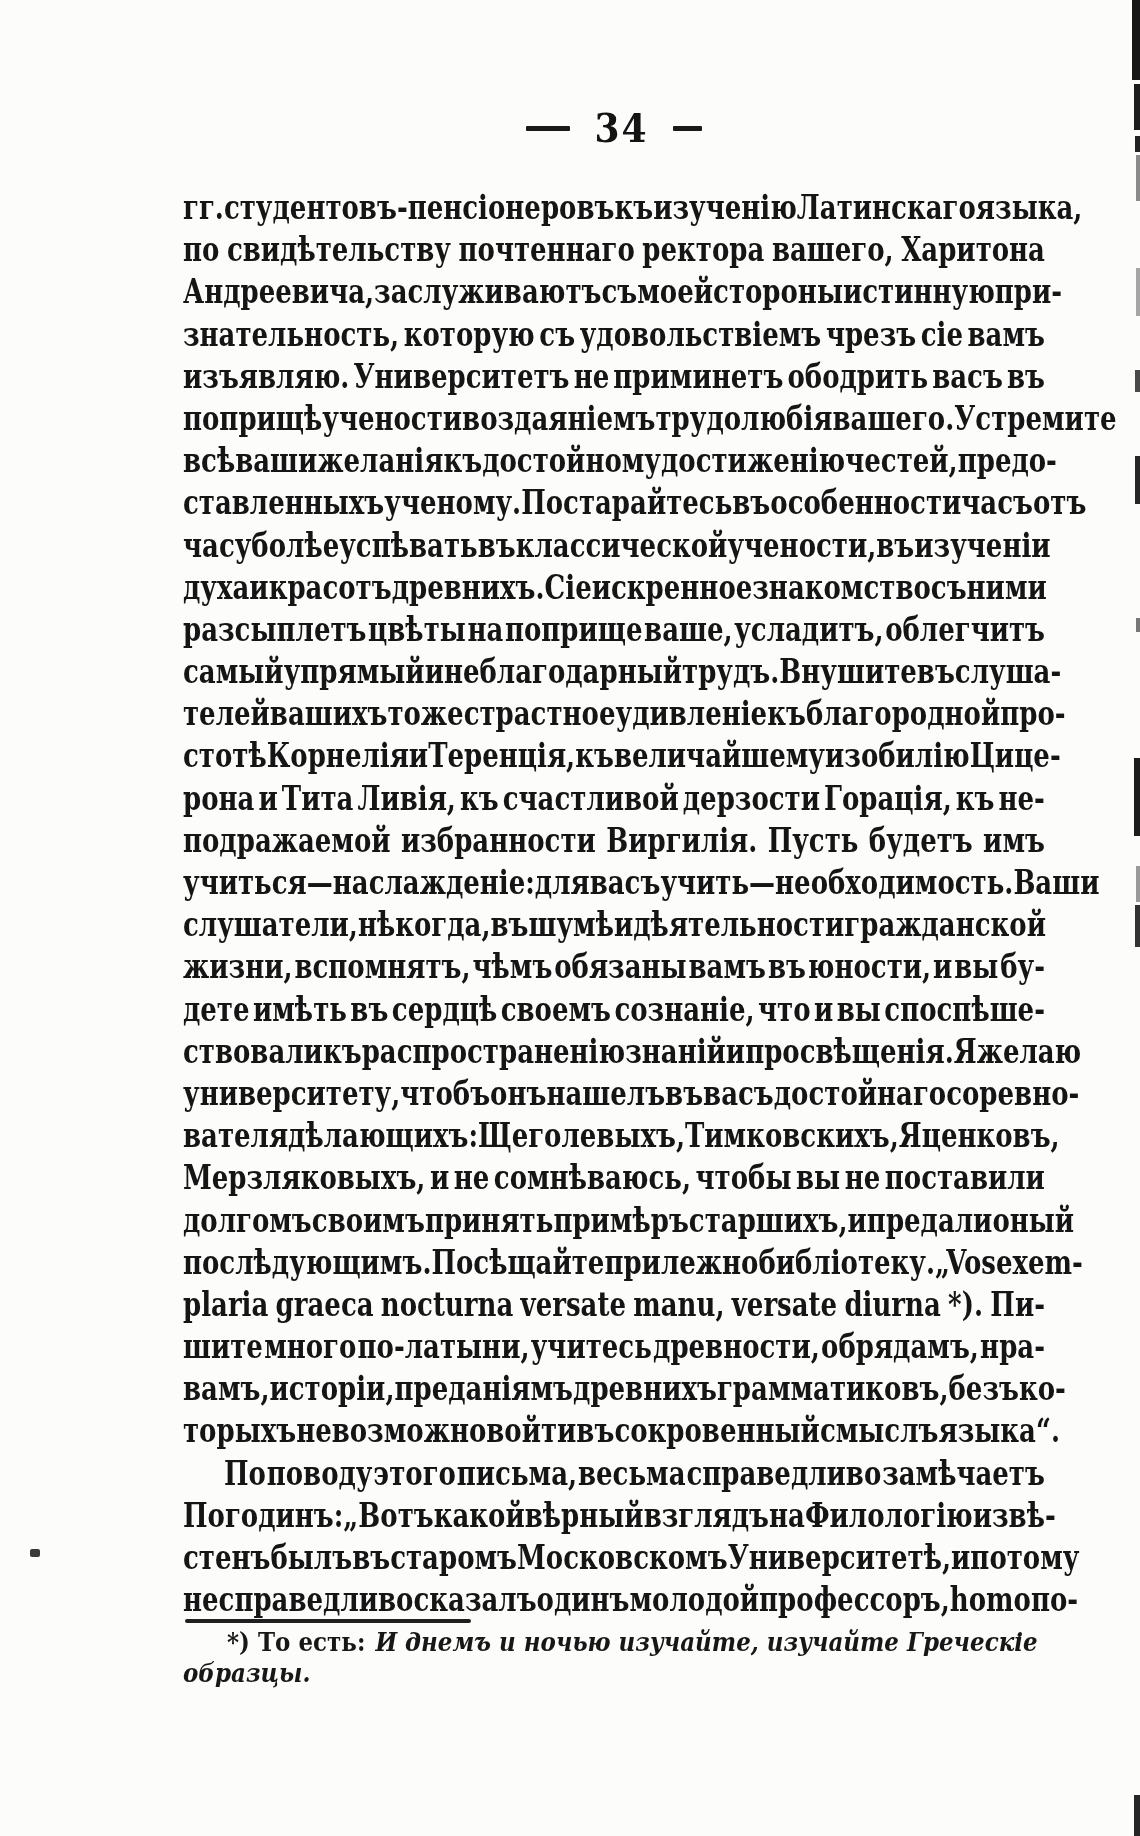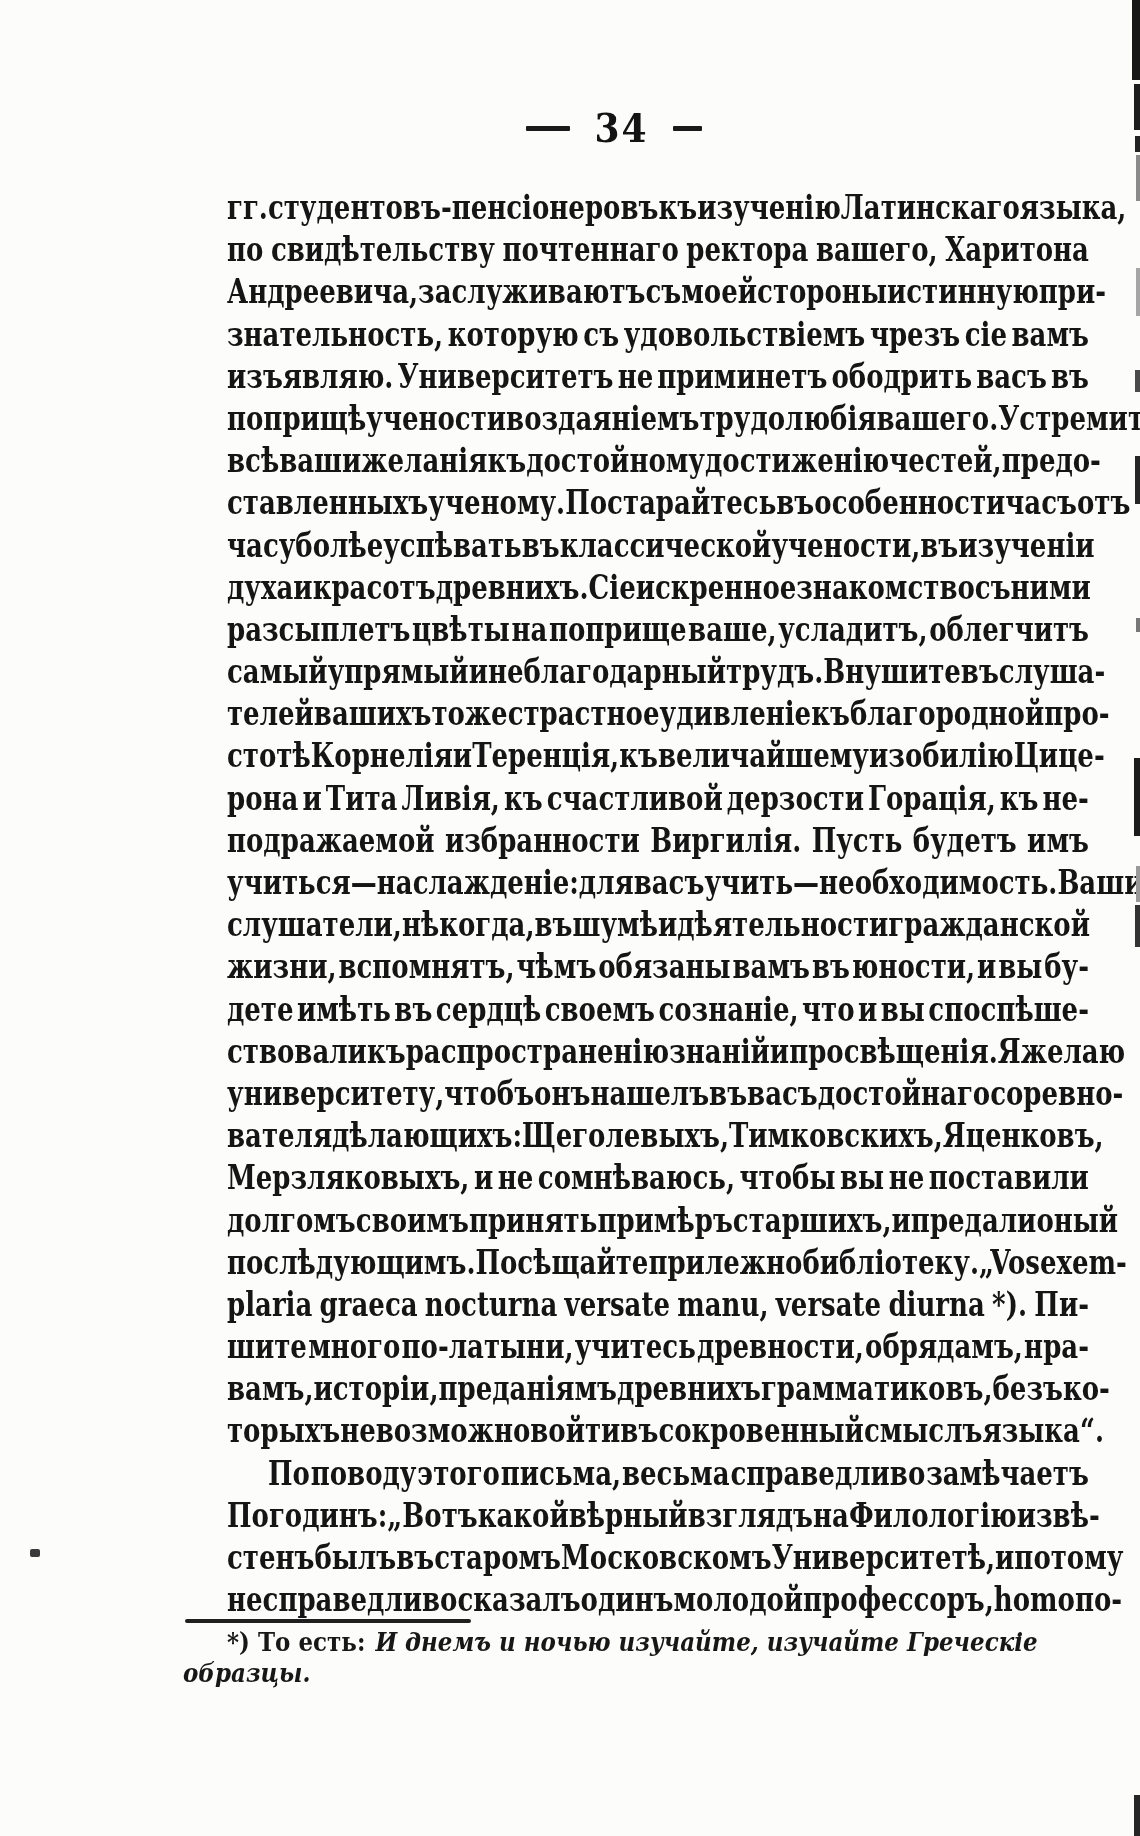--- a/index.html
+++ b/index.html
@@ -18,21 +18,21 @@
   .pn-dash{background:#1a1a1a;height:5px;border-radius:1px;}
   .pn-dash.left{width:44px;}
   .pn-dash.right{width:29px;}
   .pn-num{
     font-size:36px;font-weight:700;letter-spacing:2px;color:#131313;
     transform:scaleY(1.1);
   }
 
   
   .text-block{
-    position:absolute;left:183px;top:187px;width:862px;margin-left:44px;
+    position:absolute;left:183px;top:187px;width:862px;
   }
   .tline{
     display:flex;justify-content:space-between;
     height:42.2px;align-items:center;
     font-size:26px;font-weight:700;color:#151515;
     transform:scaleY(1.26);transform-origin:center;
     white-space:nowrap;
   }
   .tline span{flex:0 0 auto;}
   .tline span.ind{width:40px;}

